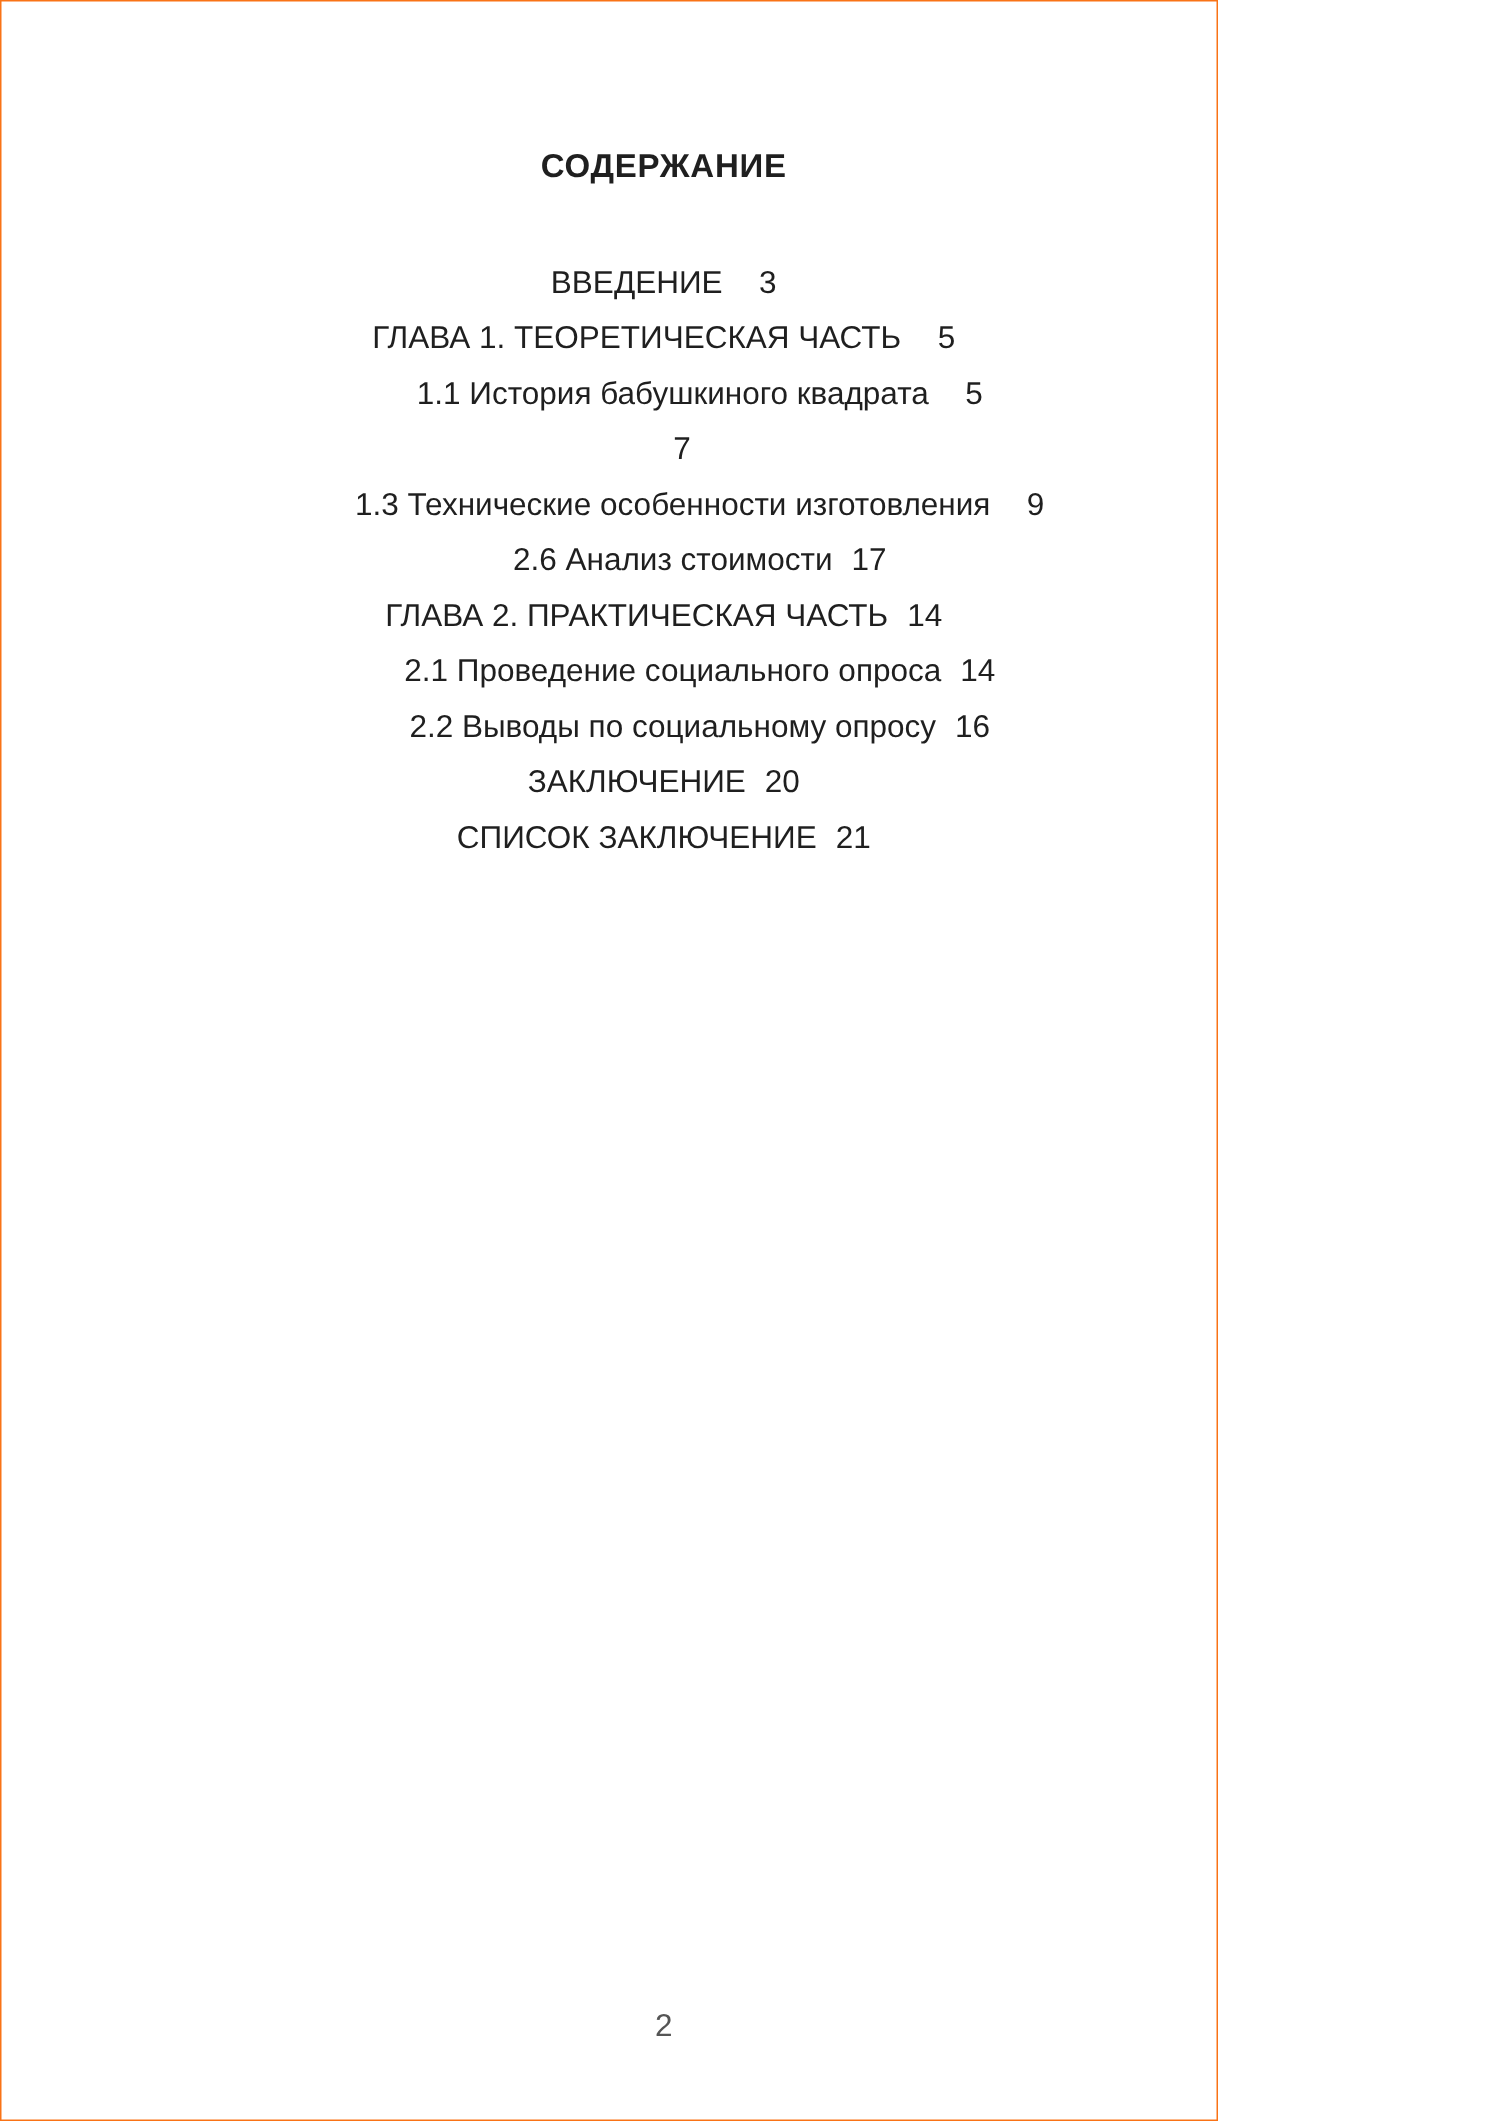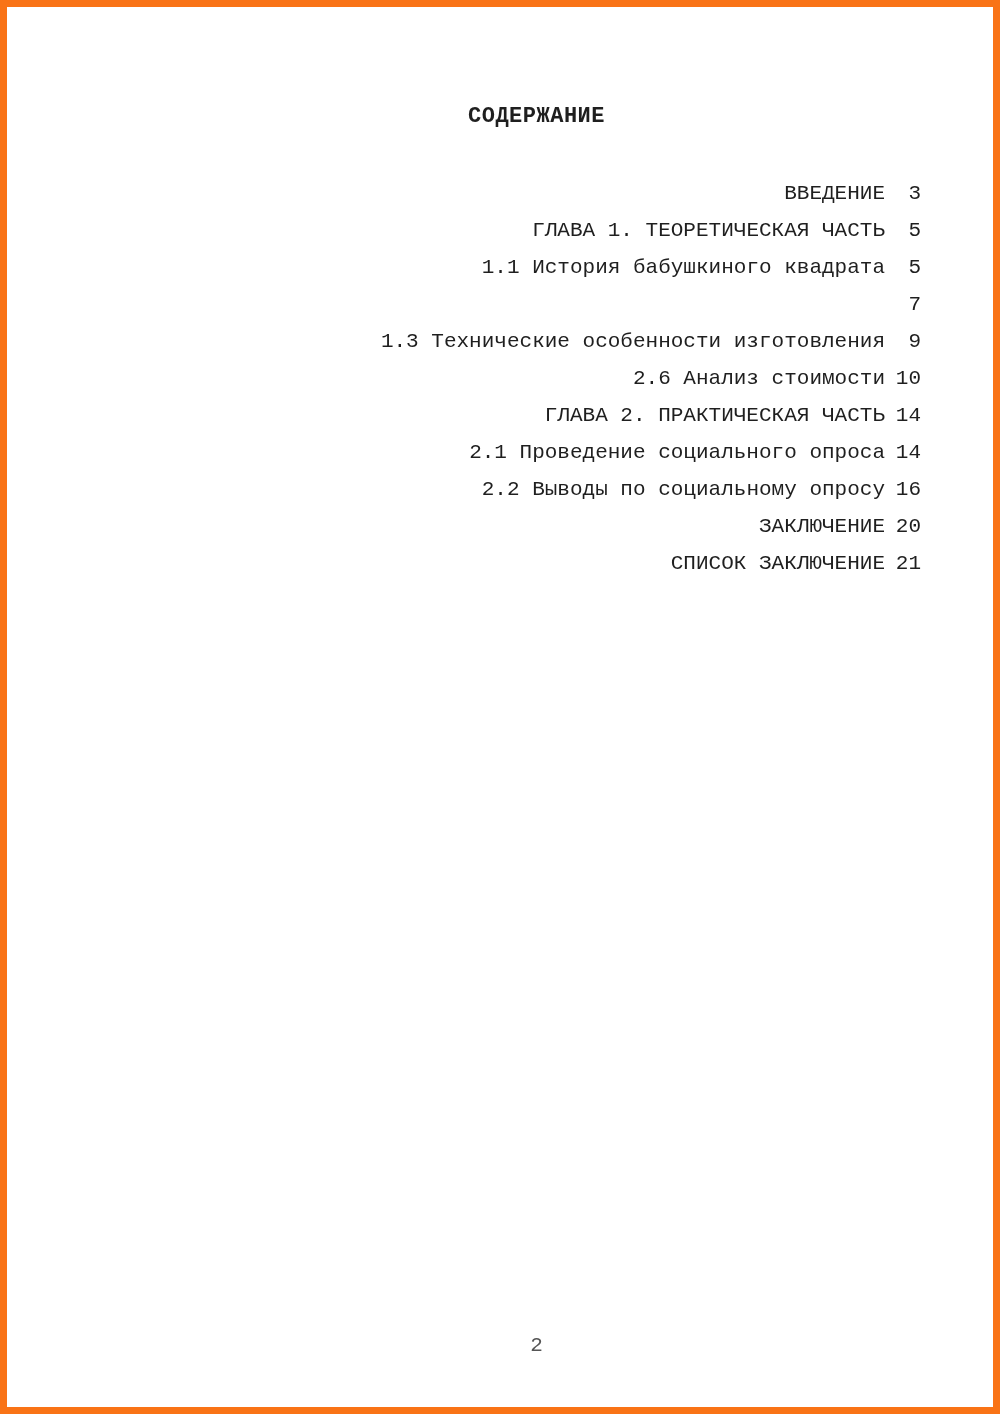--- a/index.html
+++ b/index.html
@@ -2,46 +2,46 @@
 <html><head>
 <meta charset="utf-8">
 <style>
   html, body {
     margin: 0;
     padding: 0;
     background: #ffffff;
   }
   .page {
     position: relative;
-    width: 1000px;
+    width: 812px;
     height: 1414px;
     box-sizing: border-box;
     background: #ffffff;
-    border: 7px solid #f97316;
-    font-family: Liberation Mono, monospace;
+    border: 1px solid #f97316;
+    font-family: Liberation Sans, sans-serif;
     color: #1f1f1f;
     overflow: hidden;
   }
   .content {
     margin: 0 72px 0 145px; 
   }
   .doc-title {
     margin: 0;
     padding-top: 97px;
     text-align: center;
     font-size: 22px;
     font-weight: bold;
     letter-spacing: 0.5px;
   }
   .toc {
     margin-top: 46px;
   }
   .toc-row {
     display: flex;
-    justify-content: flex-end;
+    justify-content: center;
     align-items: baseline;
     font-size: 21px;
     line-height: 37px;
   }
   .toc-row .label {
     white-space: nowrap;
   }
   .toc-row.indent .label {
     padding-left: 48px;
   }
@@ -89,21 +89,21 @@
         <span class="pageno">7</span>
       </div>
 
       <div class="toc-row indent">
         <span class="label">1.3 Технические особенности изготовления</span>
         <span class="pageno">9</span>
       </div>
 
       <div class="toc-row indent">
         <span class="label">2.6 Анализ стоимости</span>
-        <span class="pageno">10</span>
+        <span class="pageno">17</span>
       </div>
 
       <div class="toc-row">
         <span class="label">ГЛАВА 2. ПРАКТИЧЕСКАЯ ЧАСТЬ</span>
         <span class="pageno">14</span>
       </div>
 
       <div class="toc-row indent">
         <span class="label">2.1 Проведение социального опроса</span>
         <span class="pageno">14</span>

